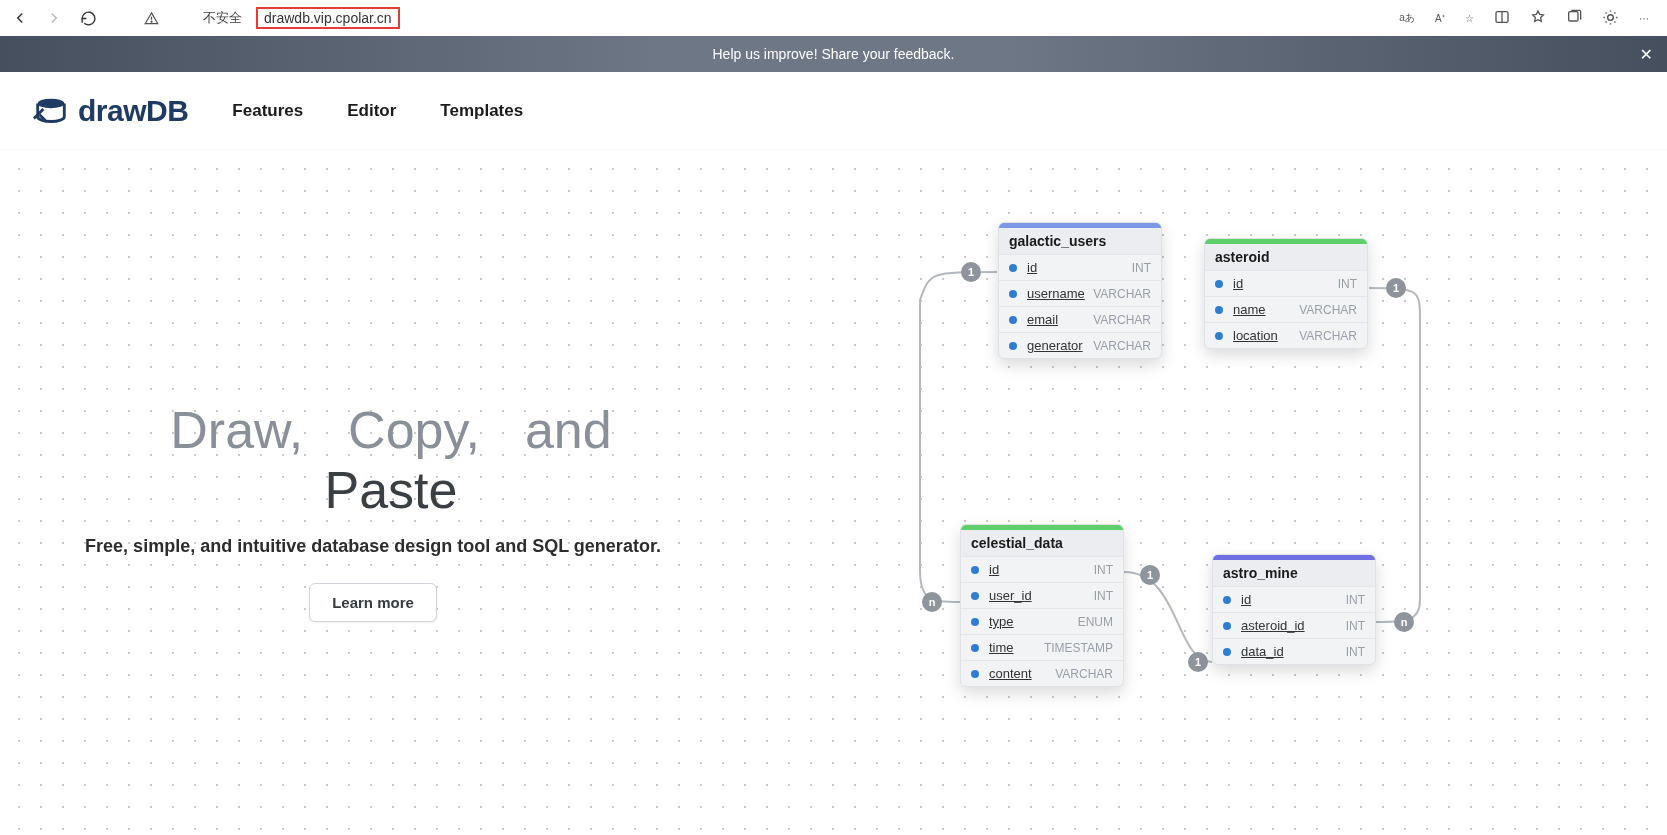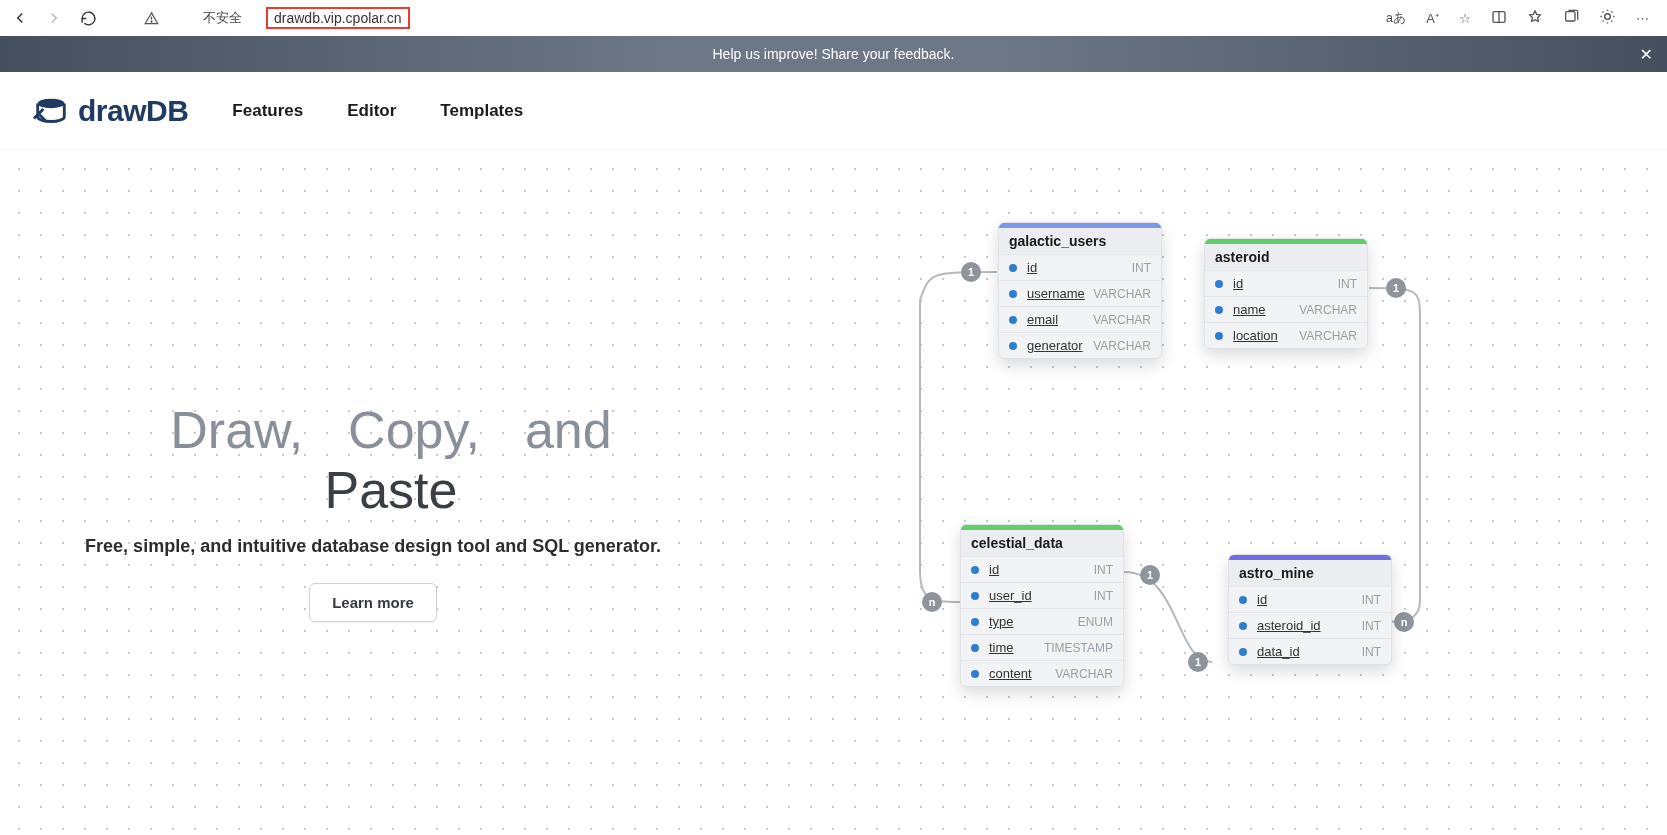--- a/index.html
+++ b/index.html
@@ -6,23 +6,23 @@
   body { font-family: -apple-system, BlinkMacSystemFont, "Segoe UI", sans-serif; background: #fff; width: 1667px; height: 835px; overflow: hidden; }
 
   
   .browser-bar { height: 36px; display: flex; align-items: center; padding: 0 10px; gap: 14px; }
   .nav-btn { width: 20px; height: 20px; display: flex; align-items: center; justify-content: center; color: #555; }
   .nav-btn.back svg { stroke: #333; }
   .nav-btn.fwd svg { stroke: #bbb; }
   .addr-area { flex: 1; display: flex; align-items: center; gap: 8px; padding-left: 32px; }
   .warn-icon { color: #555; font-size: 14px; display: flex; align-items: center; }
   .warn-text { font-size: 13px; color: #444; margin-left: 36px; }
-  .url-box { border: 2px solid #e83b33; padding: 1px 6px; font-size: 14px; color: #333; margin-left: 16px; }
+  .url-box { border: 2px solid #e83b33; padding: 1px 6px; font-size: 14px; color: #333; margin-left: 6px; }
   .right-icons { display: flex; align-items: center; gap: 20px; color: #555; padding-right: 8px; }
-  .right-icons span { font-size: 13px; }
+  .right-icons span { font-size: 10px; }
 
   
   .banner { height: 36px; background: linear-gradient(90deg, #454f5d 0%, #6d7786 40%, #6d7786 60%, #454f5d 100%); color: #fff; display: flex; align-items: center; justify-content: center; font-size: 14px; position: relative; }
   .banner-close { position: absolute; right: 14px; font-size: 16px; color: #fff; }
 
   
   .site-header { height: 78px; display: flex; align-items: center; padding: 0 32px; gap: 44px; border-bottom: 1px solid rgba(0,0,0,0.02); }
   .logo { display: flex; align-items: center; gap: 8px; }
   .logo-text { font-size: 30px; font-weight: 800; color: #1f3b63; letter-spacing: -0.5px; }
   .nav-link { font-size: 17px; font-weight: 600; color: #1b1b1b; }
@@ -260,21 +260,21 @@
       </div>
     <div class="tbl-row">
         <span class="fld">
           <span class="dot"></span>
           <span>content</span>
         </span>
         <span class="type">VARCHAR</span>
       </div>
   </div>
 
-  <div class="tbl" style="left:1212px; top:404px;margin-left:16px;">
+  <div class="tbl" style="left:1212px; top:404px;">
     <div class="tbl-head head-purple"></div>
     <div class="tbl-title">astro_mine</div>
     <div class="tbl-row">
         <span class="fld">
           <span class="dot"></span>
           <span>id</span>
         </span>
         <span class="type">INT</span>
       </div>
     <div class="tbl-row">

